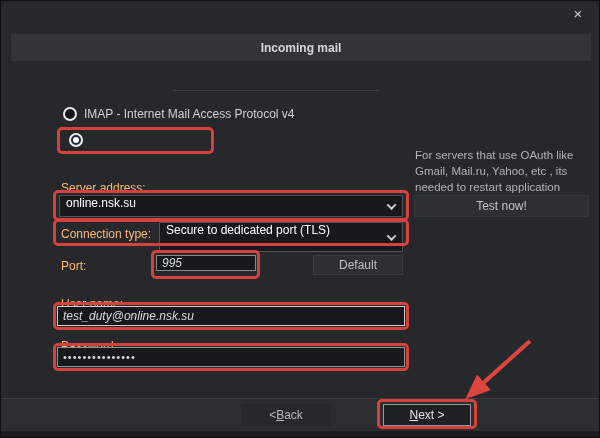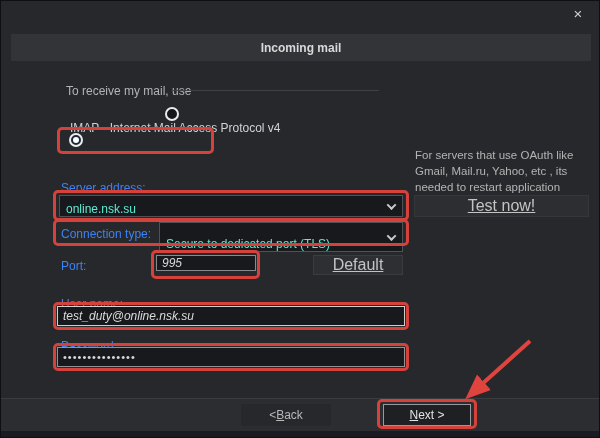--- a/index.html
+++ b/index.html
@@ -36,41 +36,41 @@
     width:14px; height:14px; border-radius:50%;
     border:2px solid #ececec; background:#141619; flex:0 0 auto;
   }
   .radio.checked { background:#16293f; position:relative; }
   .radio.checked::after {
     content:""; position:absolute; left:50%; top:50%; width:6px; height:6px;
     margin:-3px 0 0 -3px; border-radius:50%; background:#ffffff;
   }
   .radio-label { color:#d2d2d2; font-size:12px; margin-left:7px; white-space:pre; }
   
-  .fld-label { position:absolute; color:#3b82f6; font-size:12px; }
+  .fld-label { position:absolute; color:#fdba74; font-size:12px; }
   
   .combo {
     position:absolute; background:#17191d; border:1px solid #505258;
-    display:flex; align-items:flex-end; color:#5eead4; font-size:12px;
+    display:flex; align-items:flex-start; color:#ffffff; font-size:12px;
   }
   .combo .val { padding-left:6px; flex:1 1 auto; overflow:hidden; white-space:nowrap; }
   .combo .chev { width:22px; height:100%; display:flex; align-items:center; justify-content:center; }
   .chev i {
     display:block; width:7px; height:7px;
     border-right:2px solid #c9c9c9; border-bottom:2px solid #c9c9c9;
     transform: rotate(45deg) translate(-1px,-1px);
   }
   .tinput {
     position:absolute; background:#17191d; color:#dadada; font-size:12px;
     display:flex; align-items:center; padding-left:5px; white-space:nowrap;
   }
   
   .btn {
     position:absolute; display:flex; align-items:center; justify-content:center;
-    font-size:16px; color:#c3c3c3; background:#2d2f33; border:1px solid #3a3c40;text-decoration:underline;
+    font-size:12px; color:#c3c3c3; background:#2d2f33; border:1px solid #3a3c40;
   }
   
   .note {
     position:absolute; left:414px; top:146px; width:180px;
     color:#b4b4b4; font-size:11.5px; line-height:16px; white-space:pre-line;
   }
   
   .footer-sep { position:absolute; left:0; top:397px; width:100%; height:1px; background:#3a3c40; }
   .footer-bar { position:absolute; left:0; top:398px; width:100%; height:32px; background:#2b2d31; }
   .bottom-strip { position:absolute; left:0; top:430px; width:100%; height:8px; background:#191b20; }
@@ -92,24 +92,23 @@
 <body>
 
 <div id="window">
 
   <div class="close-btn">×</div>
 
   <div class="header">
     <span>Incoming mail</span>
   </div>
 
-  <div class="legend">To receive my mail, use</div>
   <div class="legend-line"></div>
 
-  <div class="radio-row" style="left:62px; top:106px;flex-direction:column;">
+  <div class="radio-row" style="left:62px; top:106px;">
     <span class="radio"></span>
     <span class="radio-label">IMAP - Internet Mail Access Protocol v4</span>
   </div>
   <div class="radio-row" style="left:68px; top:132px;">
     <span class="radio checked"></span>
   </div>
 
   <div class="fld-label" style="left:60px; top:180px;">Server address:</div>
   <div class="combo" style="left:58px; top:194px; width:344px; height:22px;">
     <span class="val">online.nsk.su</span>

